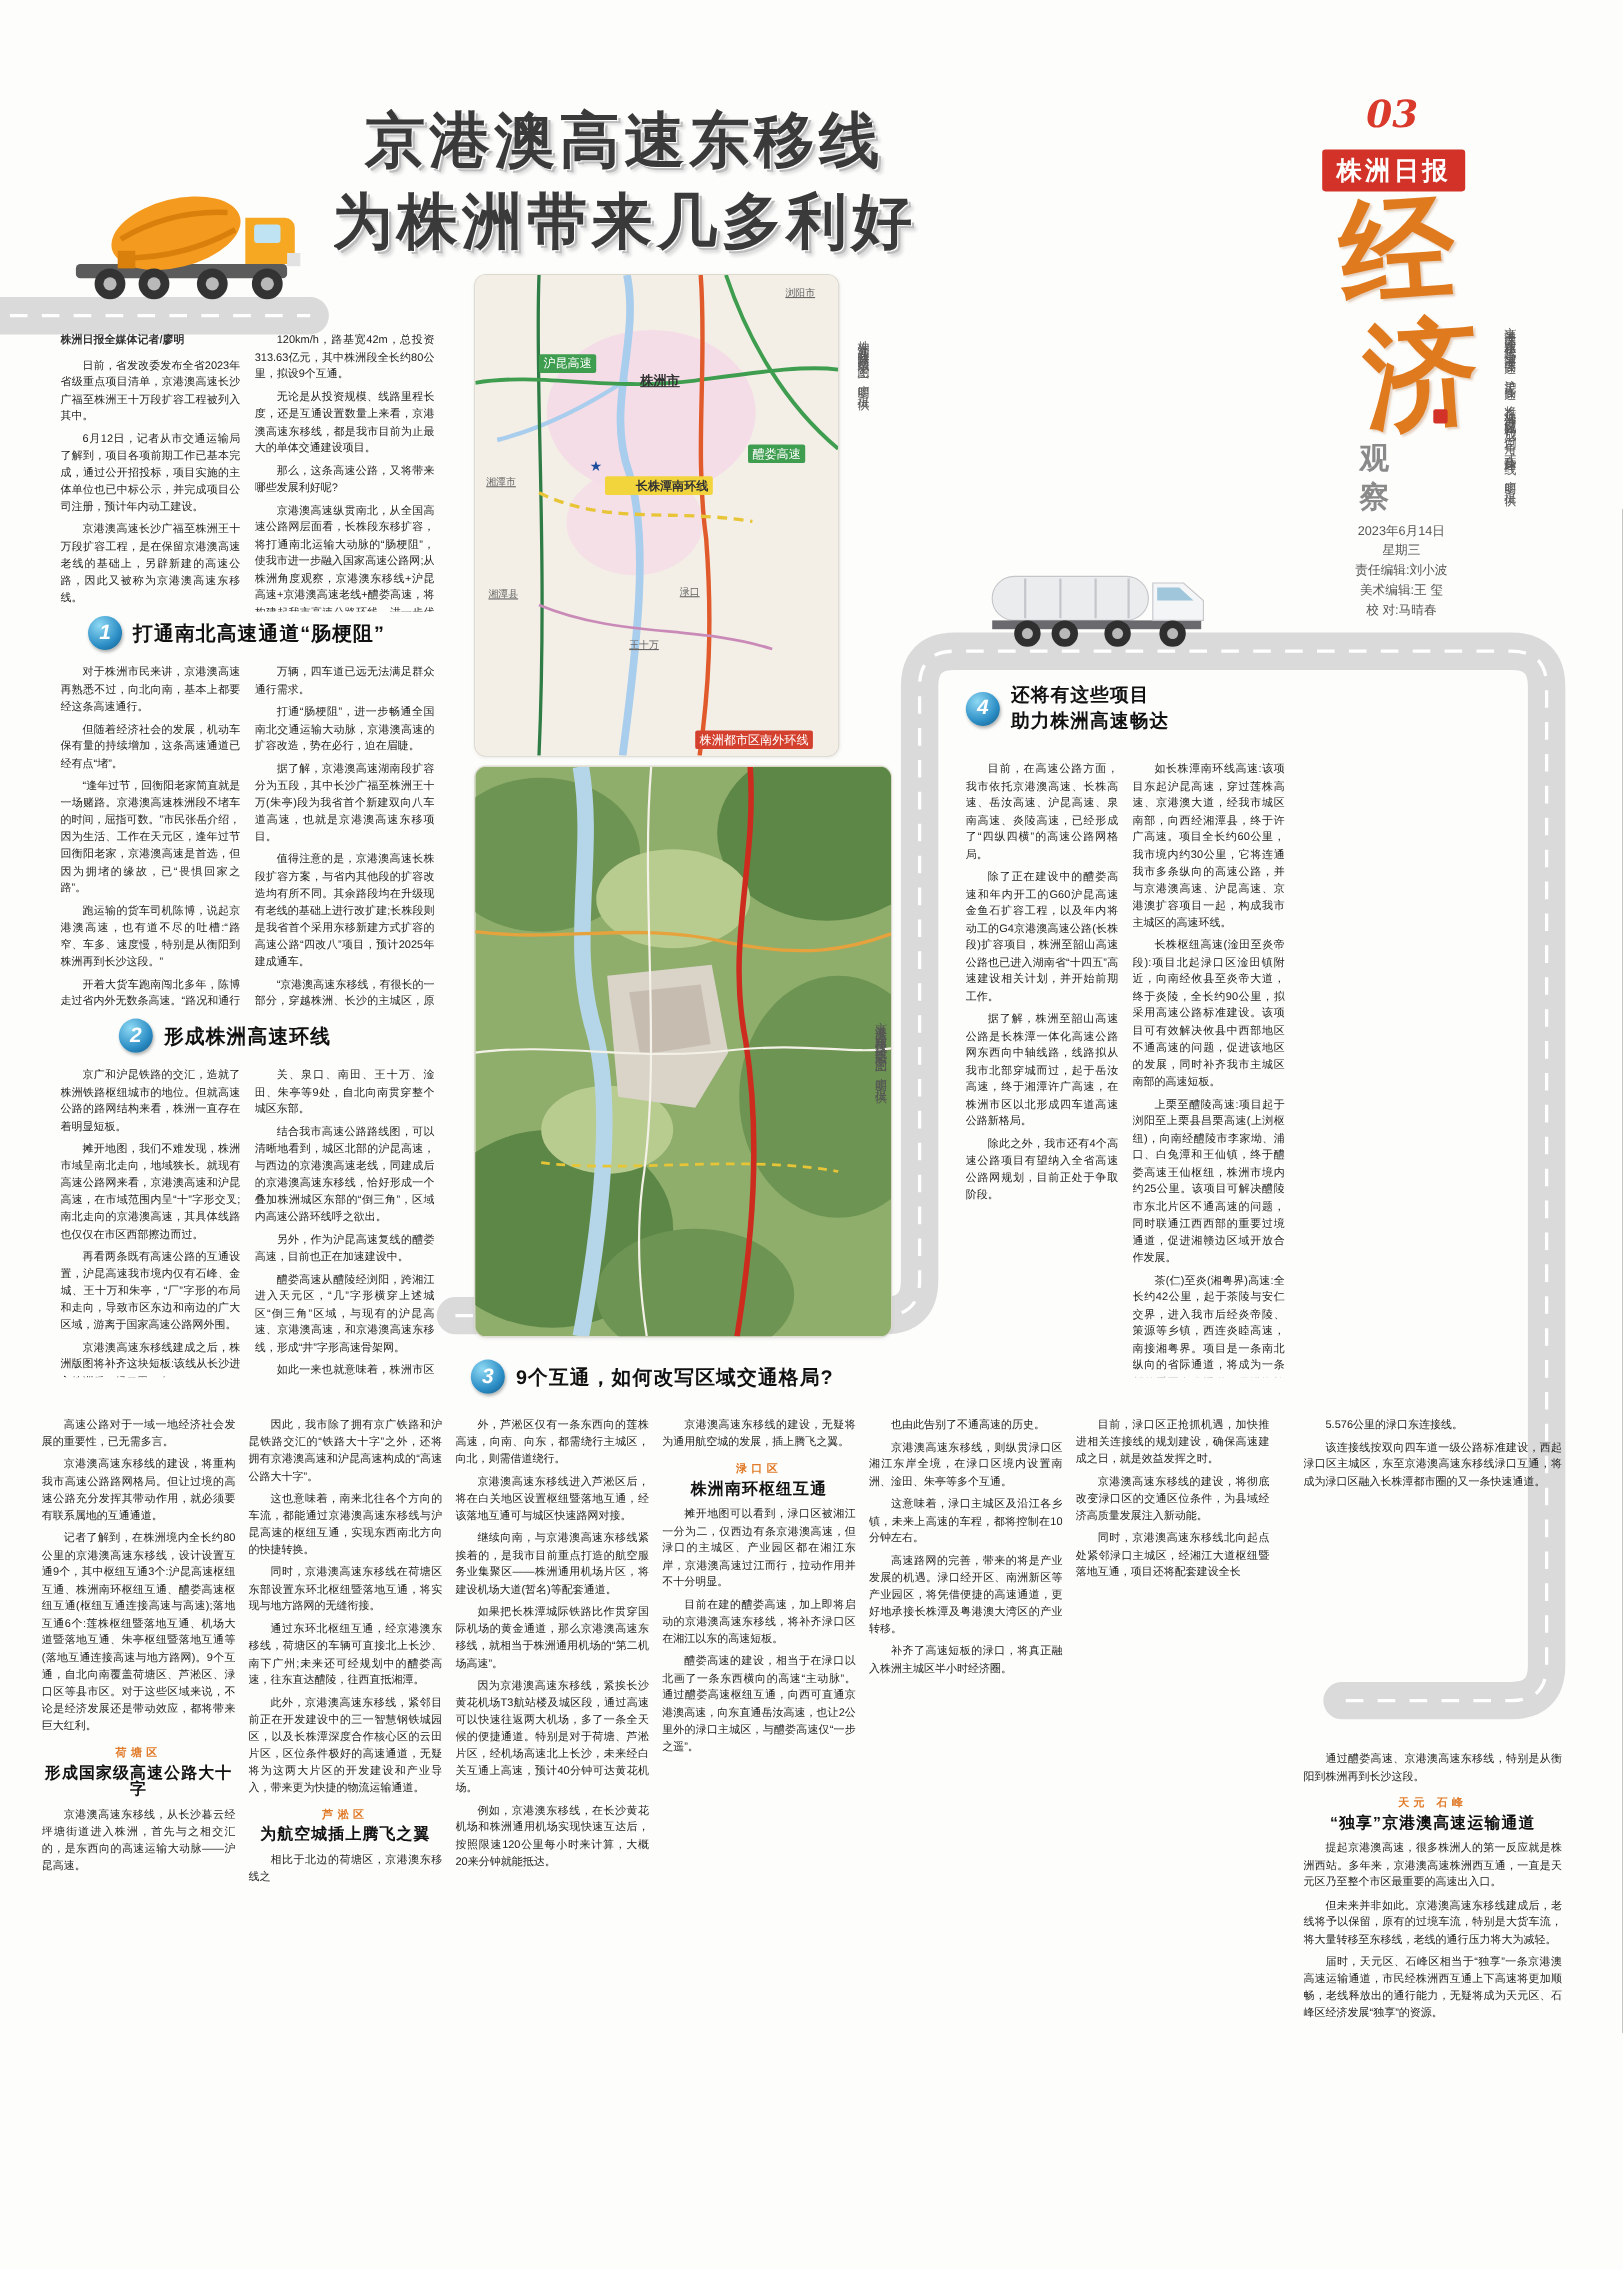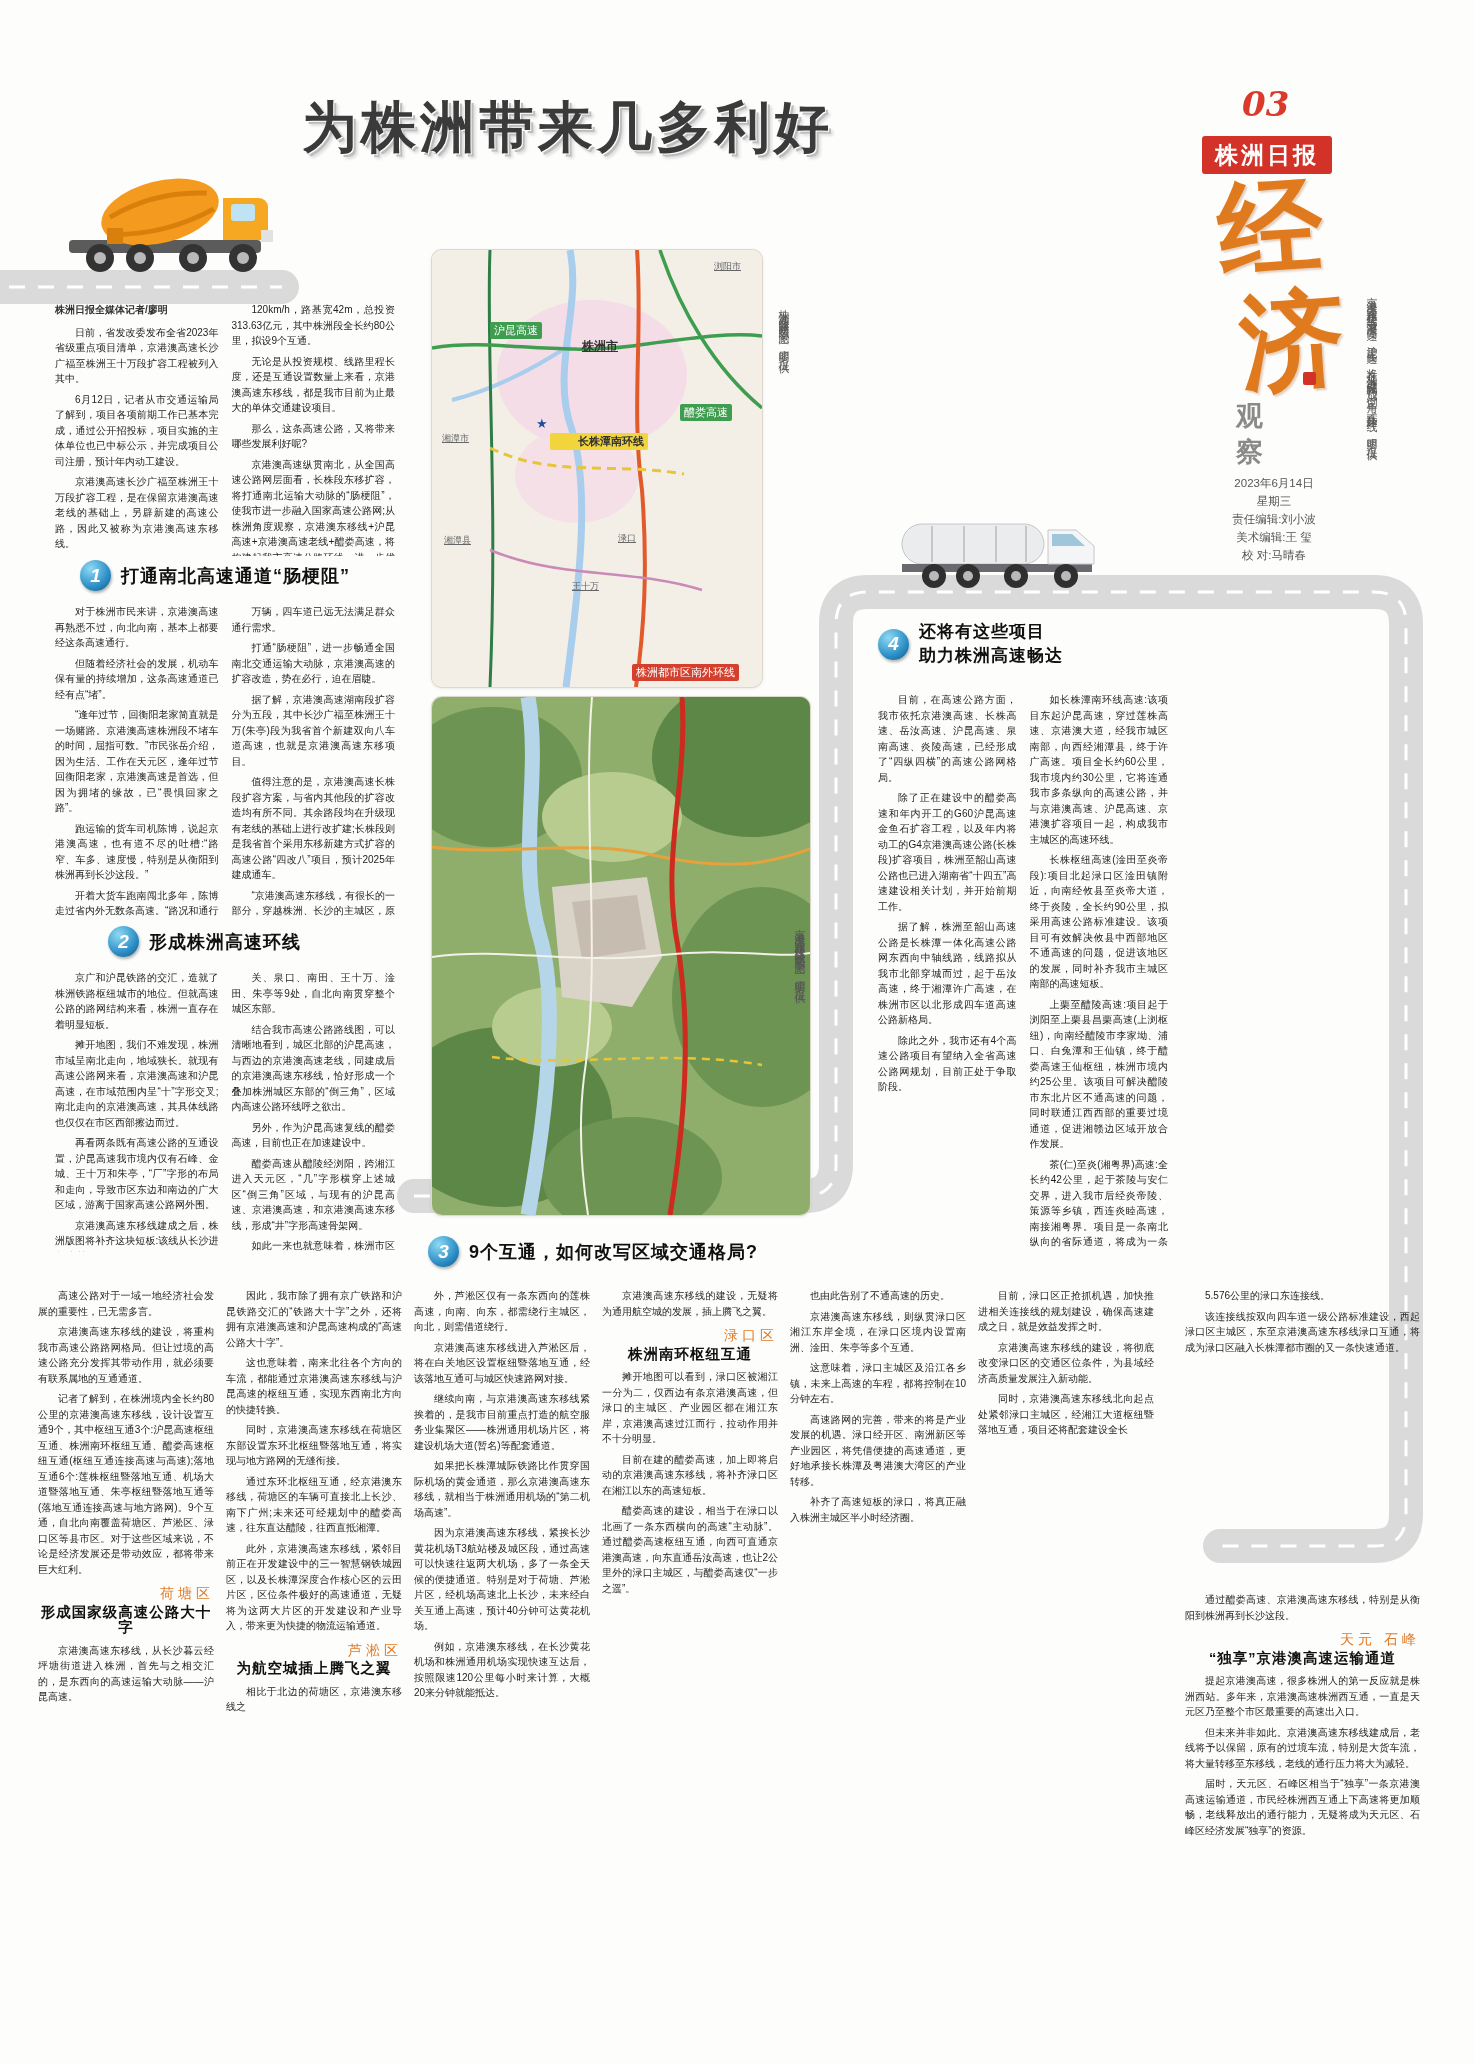--- a/index.html
+++ b/index.html
@@ -35,21 +35,21 @@
 
   
   .sechead{display:flex;align-items:center;gap:10px;}
   .badge{width:31px;height:31px;border-radius:50%;flex:0 0 31px;
          background:radial-gradient(circle at 34% 28%,#8ed9f4,#2a8cc4 62%,#14567e);
          color:#fff;font-weight:bold;font-size:19px;display:flex;align-items:center;justify-content:center;
          box-shadow:1px 2px 3px rgba(0,0,0,.3);font-style:italic;}
   .sectitle{font-size:18px;font-weight:bold;color:#101010;letter-spacing:1px;}
   .sectitle2{font-size:17px;font-weight:bold;color:#101010;line-height:24px;letter-spacing:1px;}
 
-  .subname{color:#e07a28;font-weight:normal;font-size:14px;text-align:right;text-indent:0!important;margin:9px 0 3px!important;letter-spacing:4px;}
+  .subname{color:#e07a28;font-weight:bold;font-size:10px;text-align:center;text-indent:0!important;margin:9px 0 3px!important;letter-spacing:4px;}
   .subtitle{font-size:14.5px;font-weight:bold;color:#111;text-align:center;text-indent:0!important;margin:0 0 7px!important;letter-spacing:1px;}
 
   
   .mapbox{border-radius:10px;overflow:hidden;box-shadow:0 0 0 1px #ddd8cc,0 1px 4px rgba(0,0,0,.12);}
   .mlabel{position:absolute;font-size:9px;color:#666;white-space:nowrap;text-decoration:underline;}
   .mlabel.bold{color:#333;font-weight:bold;font-size:12px;text-align:right;}
   .tag{position:absolute;font-size:11px;color:#fff;padding:1px 4px;border-radius:2px;white-space:nowrap;margin-top:16px;}
   .tag.green{background:#3f9d4f;}
   .tag.yellow{background:#f2d43c;color:#333;font-weight:bold;padding-left:28px;}
   .tag.red{background:#d4402e;}
@@ -122,20 +122,21 @@
       <path d="M80 24 h6 l16 12 h-22 z" fill="#3c4852"></path>
       <rect x="4" y="52" width="118" height="6" rx="3" fill="#8a8a8a"></rect>
       <circle cx="32" cy="60" r="10" fill="#2f2f2f"></circle>
         <circle cx="32" cy="60" r="4" fill="#bbb"></circle>
       <circle cx="92" cy="60" r="10" fill="#2f2f2f"></circle>
         <circle cx="92" cy="60" r="4" fill="#bbb"></circle>
     </svg>
   </div>
 
   <div class="abs headline">
+    <div>京港澳高速东移线</div>
     <div>为株洲带来几多利好</div>
   </div>
 
   <div class="abs pageno">03</div>
   <div class="abs paperbox">株洲日报</div>
   <div class="abs callig" style="left:1218px;top:176px;">经</div>
   <div class="abs callig" style="left:1240px;top:288px;">济</div>
   <div class="abs seal"></div>
   <div class="abs guancha">
     <div>观</div>

